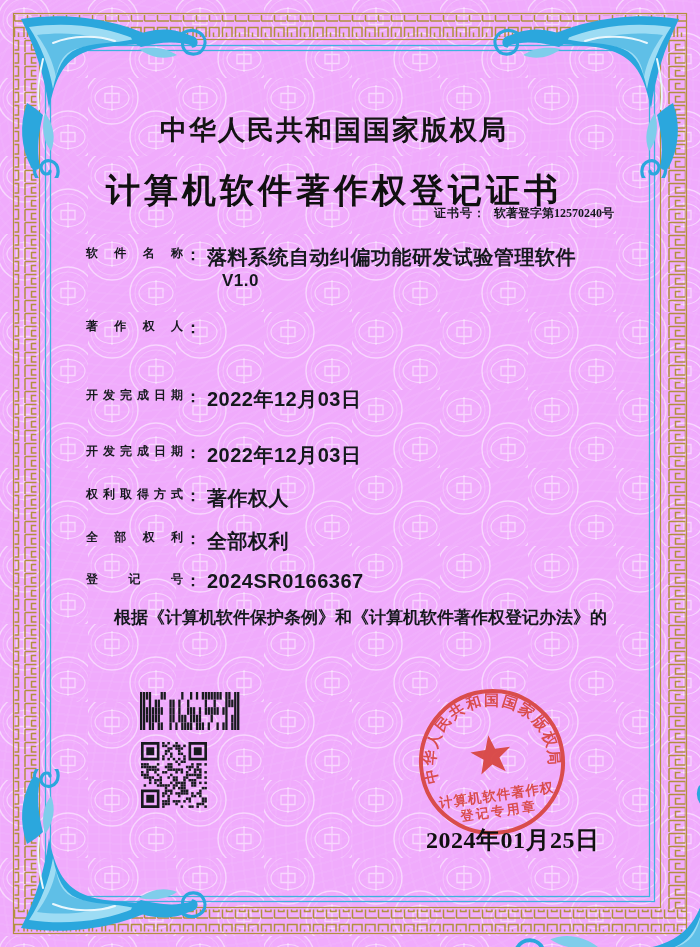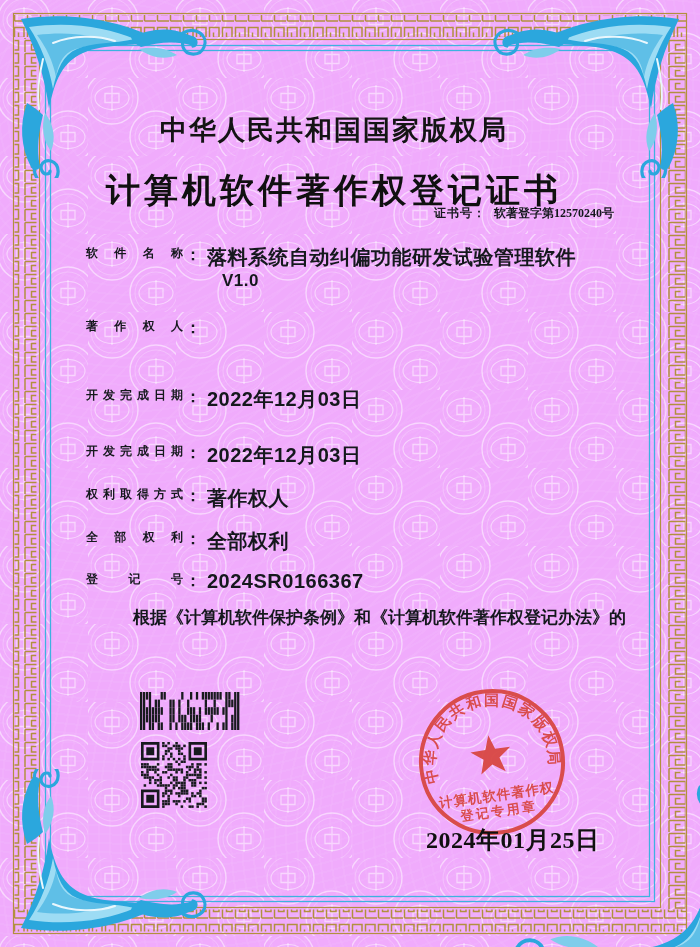--- a/index.html
+++ b/index.html
@@ -44,21 +44,21 @@
   .flabel{
     position:absolute;left:0;top:1px;width:97px;display:inline-block;
     text-align:justify;text-align-last:justify;font-size:12px;
   }
   .fcolon{position:absolute;left:99px;top:1px;font-size:16px;}
   .fvalue{position:absolute;left:121px;top:0;font-size:20px;letter-spacing:.5px;white-space:nowrap;}
   .fvalue2{position:absolute;left:129px;top:27px;font-size:17px;letter-spacing:.5px;margin-left:7px;}
 
   .stmt{
     position:absolute;left:80px;width:546px;font-size:17px;font-weight:700;
-    color:#15181d;white-space:nowrap;text-align:right;
+    color:#15181d;white-space:nowrap;
   }
   .stmt-1{top:606px;text-indent:34px;}
   .stmt-2{top:645px;}
 
   .barcode{position:absolute;left:140px;top:692px;width:100px;height:38px;}
   .qr{position:absolute;left:141px;top:742px;width:66px;height:66px;}
 
   .seal{position:absolute;left:412px;top:682px;transform:rotate(-8deg);opacity:.93;}
   .seal text{fill:#d8453f;font-family:"Liberation Serif","DejaVu Serif",serif;font-weight:700;}
   .seal-arc-text{font-size:15px;letter-spacing:2px;}

